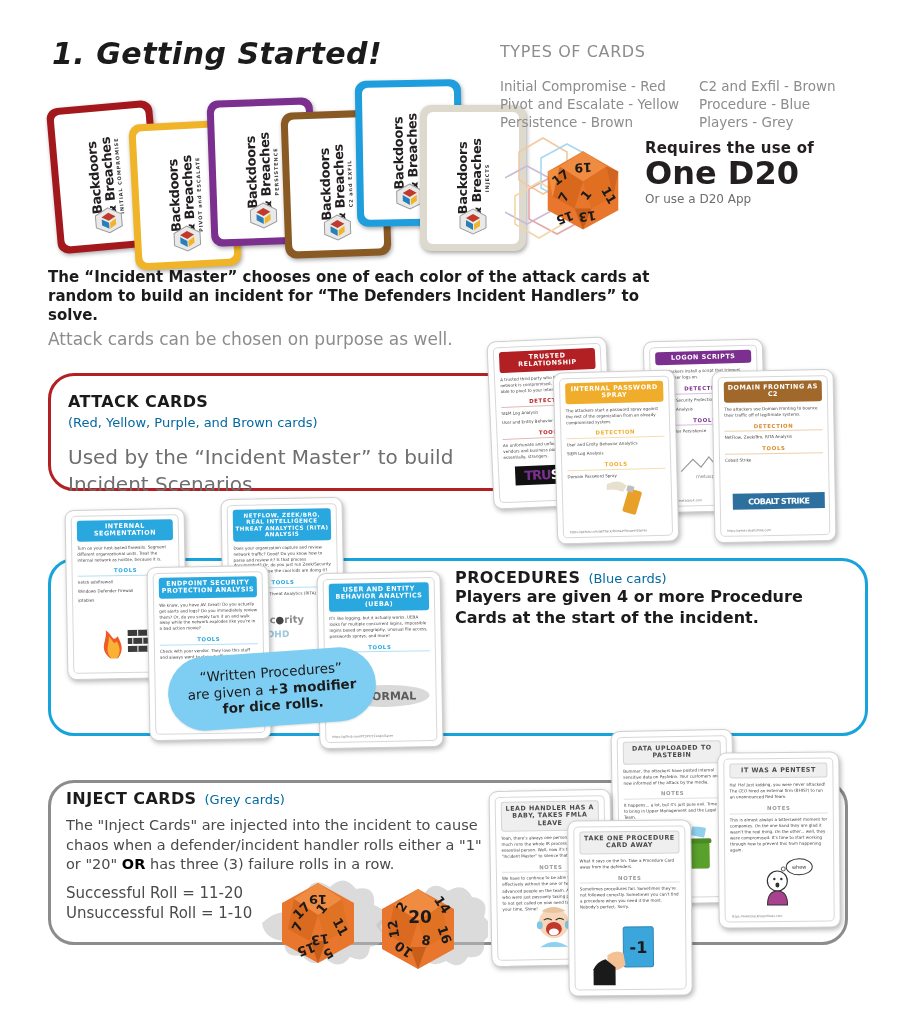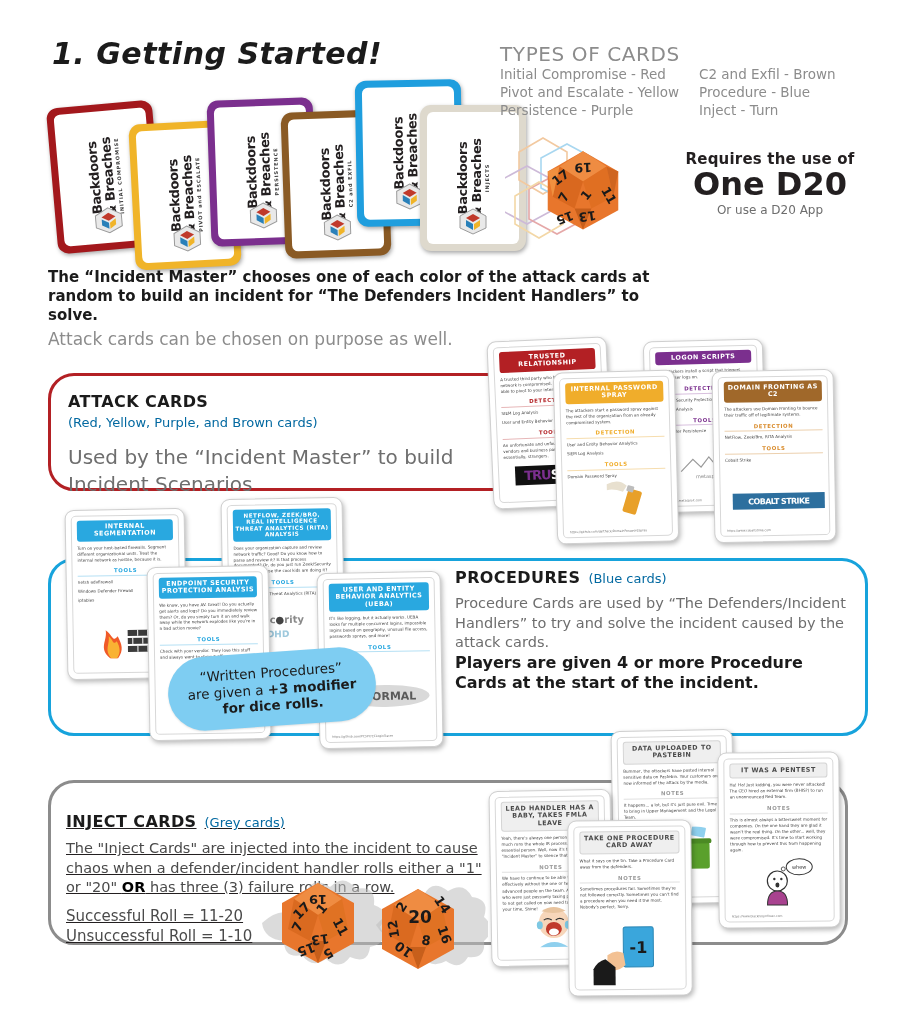--- a/index.html
+++ b/index.html
@@ -39,29 +39,29 @@
   }
   .bbcard .logoline{font-size:13px;font-weight:800;letter-spacing:-.4px;line-height:1;}
   .bbcard .subline{font-size:5px;font-weight:700;letter-spacing:.9px;color:#3a3a3a;}
   .bbcard .gem{
     position:absolute;left:50%;bottom:9px;transform:translateX(-50%);
     width:30px;height:27px;
   }
 
   
   #types{left:500px;top:42px;width:390px;color:#8c8c8c;}
-  #types .tc-title{font-size:20px;letter-spacing:.6px;margin-bottom:0;}
+  #types .tc-title{font-size:16px;letter-spacing:.6px;margin-bottom:17px;}
   #types .tc-cols{display:flex;gap:20px;font-size:13.5px;line-height:1.33;}
   #types .tc-cols div{white-space:nowrap;}
 
   
   #d20block{left:505px;top:130px;width:390px;height:125px;}
   .poly{position:absolute;fill:none;stroke-width:1.6;}
   #d20die{position:absolute;left:36px;top:18px;width:84px;height:84px;}
-  #d20text{position:absolute;left:140px;top:20px;width:250px;text-align:center;}
+  #d20text{position:absolute;left:140px;top:9px;width:250px;}
   #d20text .l1{font-size:15px;font-weight:700;letter-spacing:.2px;}
   #d20text .l2{font-size:32px;font-weight:800;letter-spacing:0px;line-height:1.05;}
   #d20text .l3{font-size:12px;color:#6d6d6d;margin-top:1px;}
 
   
   #intro{left:48px;top:268px;width:620px;}
   #intro .bold{font-size:15px;font-weight:700;line-height:1.28;color:#1b1b1b;}
   #intro .light{font-size:17px;color:#8c8c8c;line-height:1.3;margin-top:2px;}
 
   
@@ -77,21 +77,21 @@
 
   #attacktext{position:absolute;left:68px;top:392px;width:470px;z-index:6;}
   #attacktext .sec-sub{margin-top:4px;}
   #attacktext .sec-p{margin-top:14px;color:#6e6e6e;font-size:20px;}
 
   #proctext{position:absolute;left:455px;top:568px;width:400px;z-index:7;}
   #proctext .row1{display:flex;align-items:baseline;gap:8px;}
   #proctext .sec-p{margin-top:7px;}
   #proctext .sec-strong{}
 
-  #injecttext{position:absolute;left:66px;top:812px;width:420px;z-index:7;text-decoration:underline;}
+  #injecttext{position:absolute;left:66px;top:789px;width:420px;z-index:7;}
   #injecttext .row1{display:flex;align-items:baseline;gap:8px;}
   #injecttext .sec-p{margin-top:8px;color:#4a4a4a;font-size:14.5px;}
   #injecttext .rolls{margin-top:8px;font-size:15px;color:#4a4a4a;line-height:1.35;}
   .orword{font-weight:800;color:#000000;}
 
   
   .gcard{
     position:absolute;background:#fff;border-radius:9px;
     border:1px solid #cfcfcf;
     box-shadow:1.5px 2.5px 5px rgba(0,0,0,.28);
@@ -237,26 +237,26 @@
       </div>
     </div>
   </div>
 
   <div class="abs" id="types">
     <div class="tc-title">TYPES OF CARDS</div>
     <div class="tc-cols">
       <div>
         <div>Initial Compromise - Red</div>
         <div>Pivot and Escalate - Yellow</div>
-        <div>Persistence - Purple</div>
+        <div>Persistence - Brown</div>
       </div>
       <div>
         <div>C2 and Exfil - Brown</div>
         <div>Procedure - Blue</div>
-        <div>Inject - Turn</div>
+        <div>Players - Grey</div>
       </div>
     </div>
   </div>
 
   <div class="abs" id="d20block">
     <svg width="170" height="125" style="position:absolute;left:0;top:0;">
       <polygon class="poly" points="38,8 62,22 62,50 38,64 14,50 14,22" stroke="#f2c9a0"></polygon>
       <polygon class="poly" points="62,14 88,28 88,58 62,72 36,58 36,28" stroke="#a8d7f0"></polygon>
       <polygon class="poly" points="22,36 48,50 48,80 22,94 -4,80 -4,50" stroke="#cdbad8"></polygon>
       <polygon class="poly" points="52,44 80,59 80,89 52,104 24,89 24,59" stroke="#e5a8a8"></polygon>
@@ -427,21 +427,20 @@
       <div class="url">https://github.com/PCSP7/CCLoginTracer</div>
     </div>
   </div>
 
   <div class="secbox" id="procbox"></div>
   <div id="proctext">
     <div class="row1">
       <span class="sec-h">PROCEDURES</span>
       <span class="sec-sub">(Blue cards)</span>
     </div>
-    <div class="sec-p">Procedure Cards are used by “The Defenders/Incident Handlers” to try and solve the incident caused by the attack cards.</div>
     <div class="sec-strong">Players are given 4 or more Procedure Cards at the start of the incident.</div>
   </div>
 
   <div id="bubble">
     <div class="btxt">
       <div>“Written Procedures”</div>
       <div><span>are given a </span><b>+3 modifier</b></div>
       <div><b>for dice rolls.</b></div>
     </div>
   </div>

